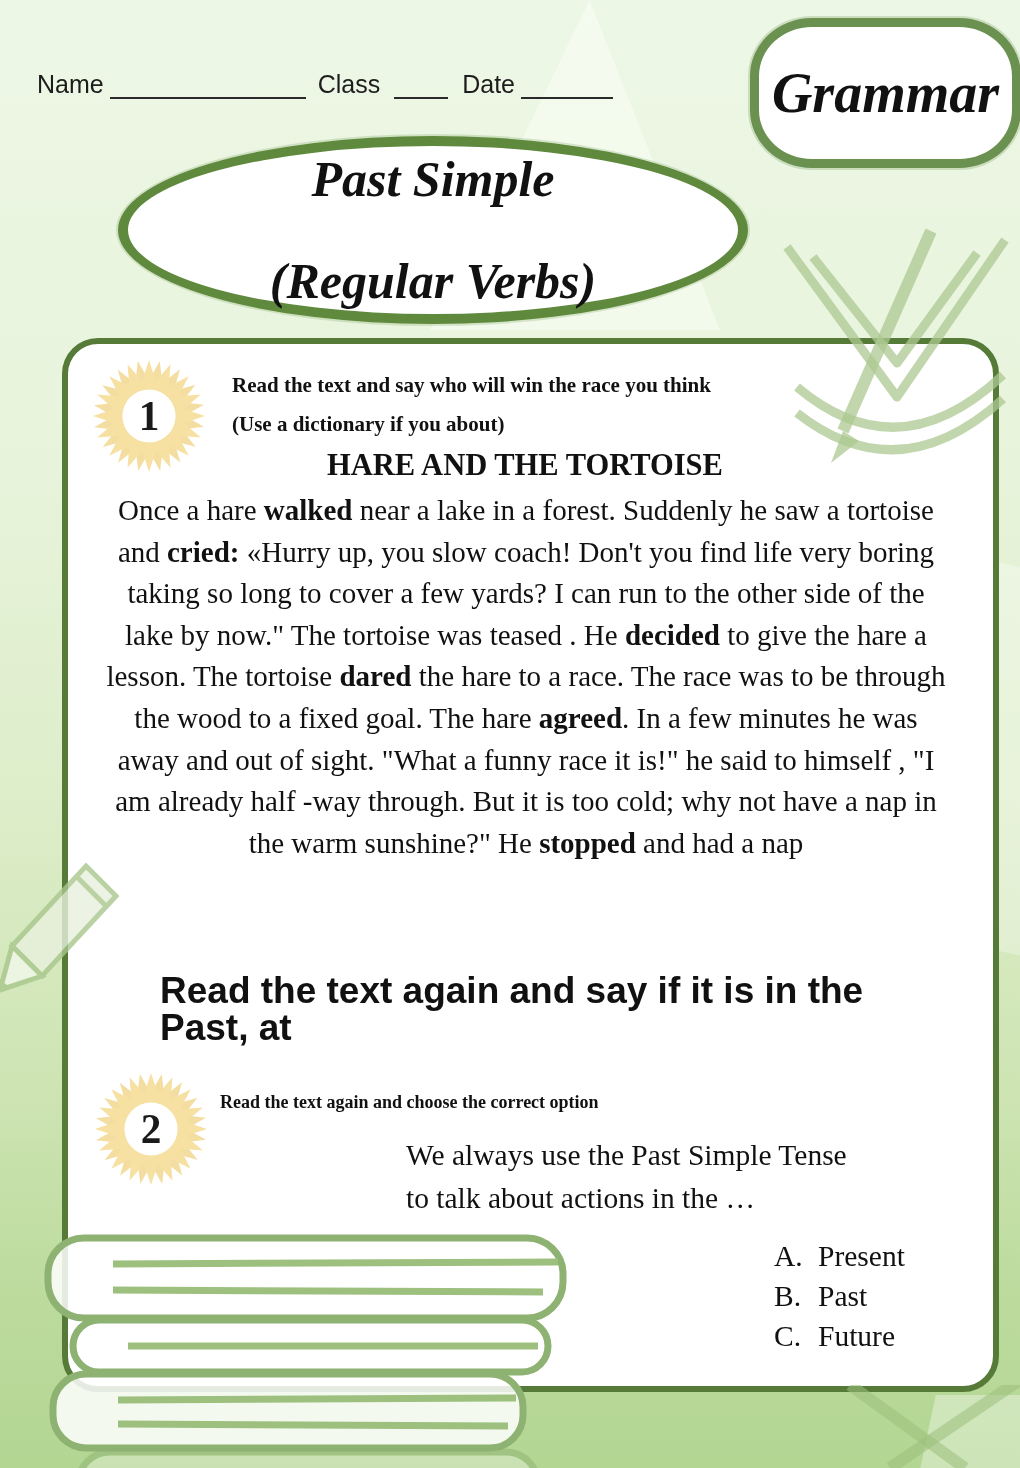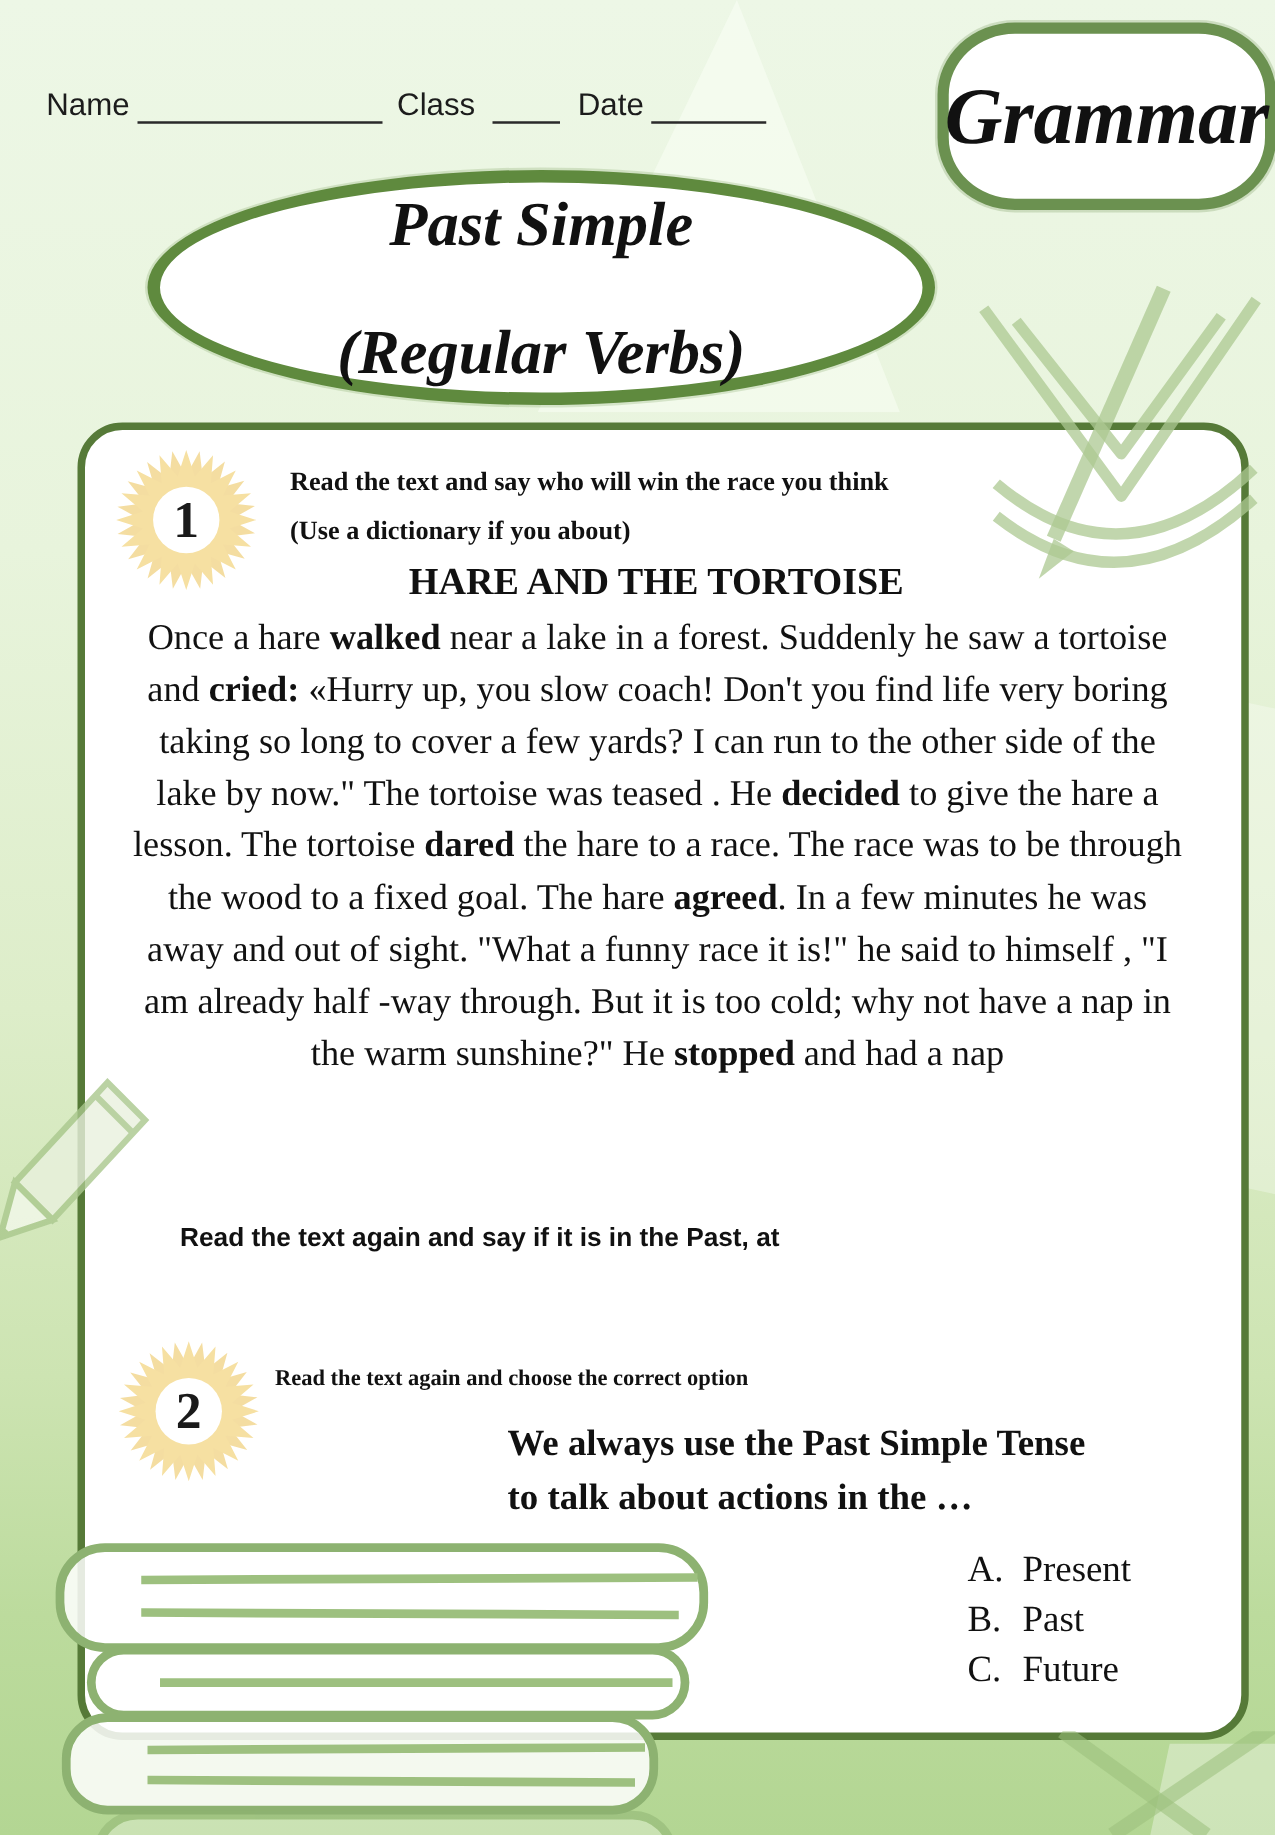--- a/index.html
+++ b/index.html
@@ -19,42 +19,42 @@
     font-family:"Liberation Sans", sans-serif;font-size:25px;color:#1c1c1c;}
   .fillrow .lbl{margin:0 6px 0 4px;}
   .blank{display:inline-block;border-bottom:2px solid #2a2a2a;height:26px;}
   .blank.name{width:196px;margin-right:8px;}
   .blank.class{width:54px;margin-left:8px;margin-right:10px;}
   .blank.date{width:92px;}
   
   .grammar-badge{left:750px;top:18px;width:253px;height:132px;background:#fff;
     border:9px solid #6b9150;border-radius:62px/58px;display:flex;align-items:center;justify-content:center;
     box-shadow:0 0 0 2px rgba(107,145,80,.25);}
-  .grammar-badge span{font-family:"Liberation Serif",serif;font-style:italic;font-weight:bold;font-size:64px;}
+  .grammar-badge span{font-family:"Liberation Serif",serif;font-style:italic;font-weight:bold;font-size:56px;}
   
   .title-oval{left:118px;top:136px;width:610px;height:168px;background:#fff;
     border:10px solid #5f8a3e;border-radius:50%;display:flex;flex-direction:column;
     align-items:center;justify-content:space-between;box-shadow:0 0 0 2px rgba(95,138,62,.2);}
   .title-oval div{font-family:"Liberation Serif",serif;font-style:italic;font-weight:bold;font-size:50px;line-height:1.32;}
   
   .content-box{left:62px;top:338px;width:925px;height:1042px;background:#fff;
     border:6px solid #567a38;border-radius:36px;}
   .box-content{position:relative;width:100%;height:100%;z-index:2;}
   .sun{width:118px;height:118px;}
   .sun-num{font-family:"Liberation Serif",serif;font-weight:bold;font-size:42px;}
   .instr1{left:164px;top:22px;width:720px;font-weight:bold;font-size:21px;line-height:39px;}
   .instr1 span{display:block;}
   .story-title{left:33px;top:104px;width:848px;text-align:center;font-weight:bold;font-size:30.5px;}
   .story{left:33px;top:146px;width:850px;font-size:29px;line-height:41.6px;text-align:center;}
-  .followup{left:76px;top:628px;width:800px;font-family:"Liberation Sans",sans-serif;
-    font-weight:bold;font-size:21px;line-height:37px;}
+  .followup{left:92px;top:628px;width:800px;font-family:"Liberation Sans",sans-serif;
+    font-weight:bold;font-size:37px;line-height:37px;}
   .followup span{display:block;}
   .instr2{left:152px;top:748px;width:700px;font-weight:bold;font-size:18px;}
   .prompt{left:338px;top:790px;font-size:29.5px;line-height:43px;}
-  .prompt span{display:block;font-weight:bold;}
+  .prompt span{display:block;}
   .options{left:706px;top:892px;font-size:29.5px;line-height:40px;}
   .option-row .olabel{display:inline-block;width:44px;}
   
   .deco-book{left:778px;top:225px;width:242px;height:300px;z-index:1;}
   .deco-stack{left:18px;top:1228px;width:600px;height:300px;z-index:3;}
   .deco-pencil{left:-6px;top:858px;width:130px;height:140px;z-index:1;}
   .deco-x{left:835px;top:1385px;width:185px;height:83px;z-index:0;}
 </style>
 </head>
 <body>

